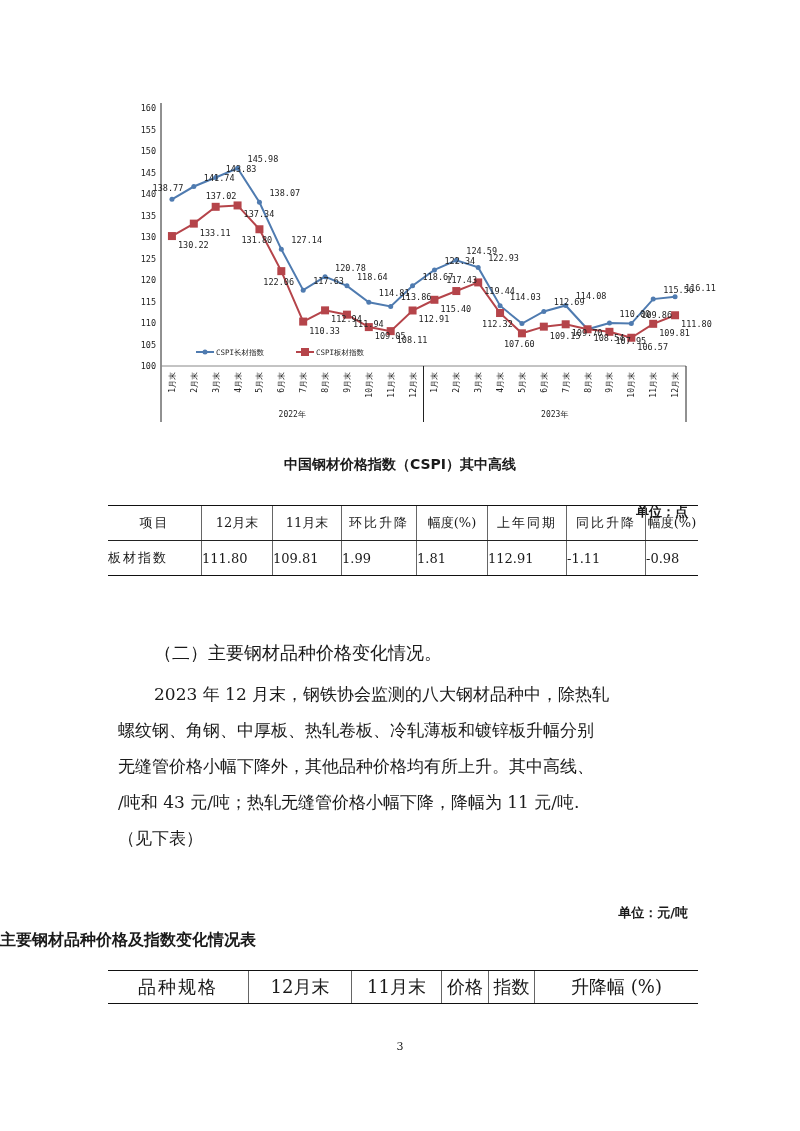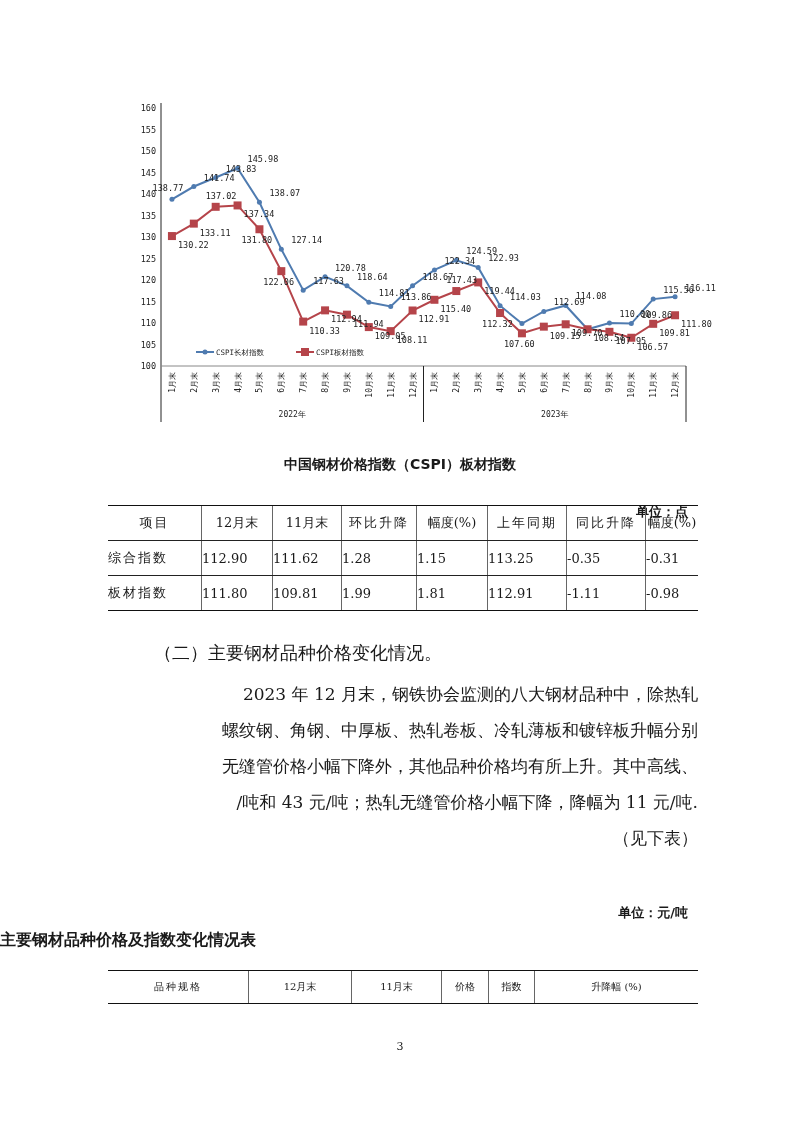--- a/index.html
+++ b/index.html
@@ -15,21 +15,21 @@
   table.t1 td, table.t1 th { border-top:1px solid #222; border-bottom:1px solid #222;
              border-left:1px solid #666; height:34px; font-weight:normal; padding:0; }
   table.t1 tr td:first-child, table.t1 tr th:first-child { border-left:none; }
   table.t1 tr:first-child th { border-top:1.5px solid #111; }
   table.t1 tr:last-child td { border-bottom:1.5px solid #111; }
   .cn { letter-spacing:2px; }
   .para { position:absolute; left:118px; width:580px; font-size:17px; line-height:36px; }
   .heading2 { position:absolute; left:154px; top:641px; font-size:18px; font-weight:normal; }
   .title2 { position:absolute; left:0; width:800px; top:930px; text-align:left;
          font-family:Liberation Sans, sans-serif; font-weight:bold; font-size:16px; }
-  table.t2 { position:absolute; left:108px; top:970px; width:590px; border-collapse:collapse; font-size:10px; }
+  table.t2 { position:absolute; left:108px; top:970px; width:590px; border-collapse:collapse; font-size:18px; }
   table.t2 th { border-top:1.5px solid #111; border-bottom:1.5px solid #111; border-left:1px solid #666;
                 height:32px; font-weight:normal; text-align:center; padding:0; }
   table.t2 th:first-child { border-left:none; }
   .pagenum { position:absolute; left:0; width:800px; top:1040px; text-align:center; font-size:11px; }
   svg text { font-family:"DejaVu Sans Mono", "Liberation Mono", monospace; }
 </style>
 </head>
 <body>
 
 <svg id="chart" viewBox="0 0 800 440" xmlns="http://www.w3.org/2000/svg">
@@ -181,63 +181,53 @@
   <g id="legend">
       <line x1="196" y1="352" x2="214" y2="352" stroke="#4f7bb0" stroke-width="2"></line>
       <circle cx="205" cy="352" r="2.5" fill="#4f7bb0"></circle>
       <text x="216" y="355" font-size="7.5" fill="#222">CSPI长材指数</text>
       <line x1="296" y1="352" x2="314" y2="352" stroke="#b5444a" stroke-width="2"></line>
       <rect x="301" y="348" width="8" height="8" fill="#b5444a"></rect>
       <text x="316" y="355" font-size="7.5" fill="#222">CSPI板材指数</text>
     </g>
 </svg>
 
-<div class="chart-title">中国钢材价格指数（CSPI）板材指数</div>
+<div class="chart-title">中国钢材价格指数（CSPI）其中高线</div>
 <div class="unit" style="top:482px;margin-top:21px;">单位：点</div>
 
 <table class="t1">
   <thead>
     <tr>
       <th style="width:93px" class="cn">项目</th>
       <th style="width:70px">12月末</th>
       <th style="width:68px">11月末</th>
       <th style="width:74px" class="cn">环比升降</th>
       <th style="width:70px">幅度(%)</th>
       <th style="width:78px" class="cn">上年同期</th>
       <th style="width:78px" class="cn">同比升降</th>
       <th>幅度(%)</th>
     </tr>
   </thead>
   <tbody>
     <tr>
-      <td class="cn">综合指数</td>
-      <td>112.90</td>
-      <td>111.62</td>
-      <td>1.28</td>
-      <td>1.15</td>
-      <td>113.25</td>
-      <td>-0.35</td>
-      <td>-0.31</td>
-    </tr>
-    <tr>
       <td class="cn">板材指数</td>
       <td>111.80</td>
       <td>109.81</td>
       <td>1.99</td>
       <td>1.81</td>
       <td>112.91</td>
       <td>-1.11</td>
       <td>-0.98</td>
     </tr>
   </tbody>
 </table>
 
 <div class="heading2">（二）主要钢材品种价格变化情况。</div>
 
-<div class="para" style="top:676px;text-align:right;">
+<div class="para" style="top:676px;">
   <div style="padding-left:36px;">2023 年 12 月末，钢铁协会监测的八大钢材品种中，除热轧</div>
   <div>螺纹钢、角钢、中厚板、热轧卷板、冷轧薄板和镀锌板升幅分别</div>
   <div>无缝管价格小幅下降外，其他品种价格均有所上升。其中高线、</div>
   <div>/吨和 43 元/吨；热轧无缝管价格小幅下降，降幅为 11 元/吨.</div>
   <div>（见下表）</div>
 </div>
 
 <div class="title2">主要钢材品种价格及指数变化情况表</div>
 <div class="unit" style="top:904px;">单位：元/吨</div>
 

